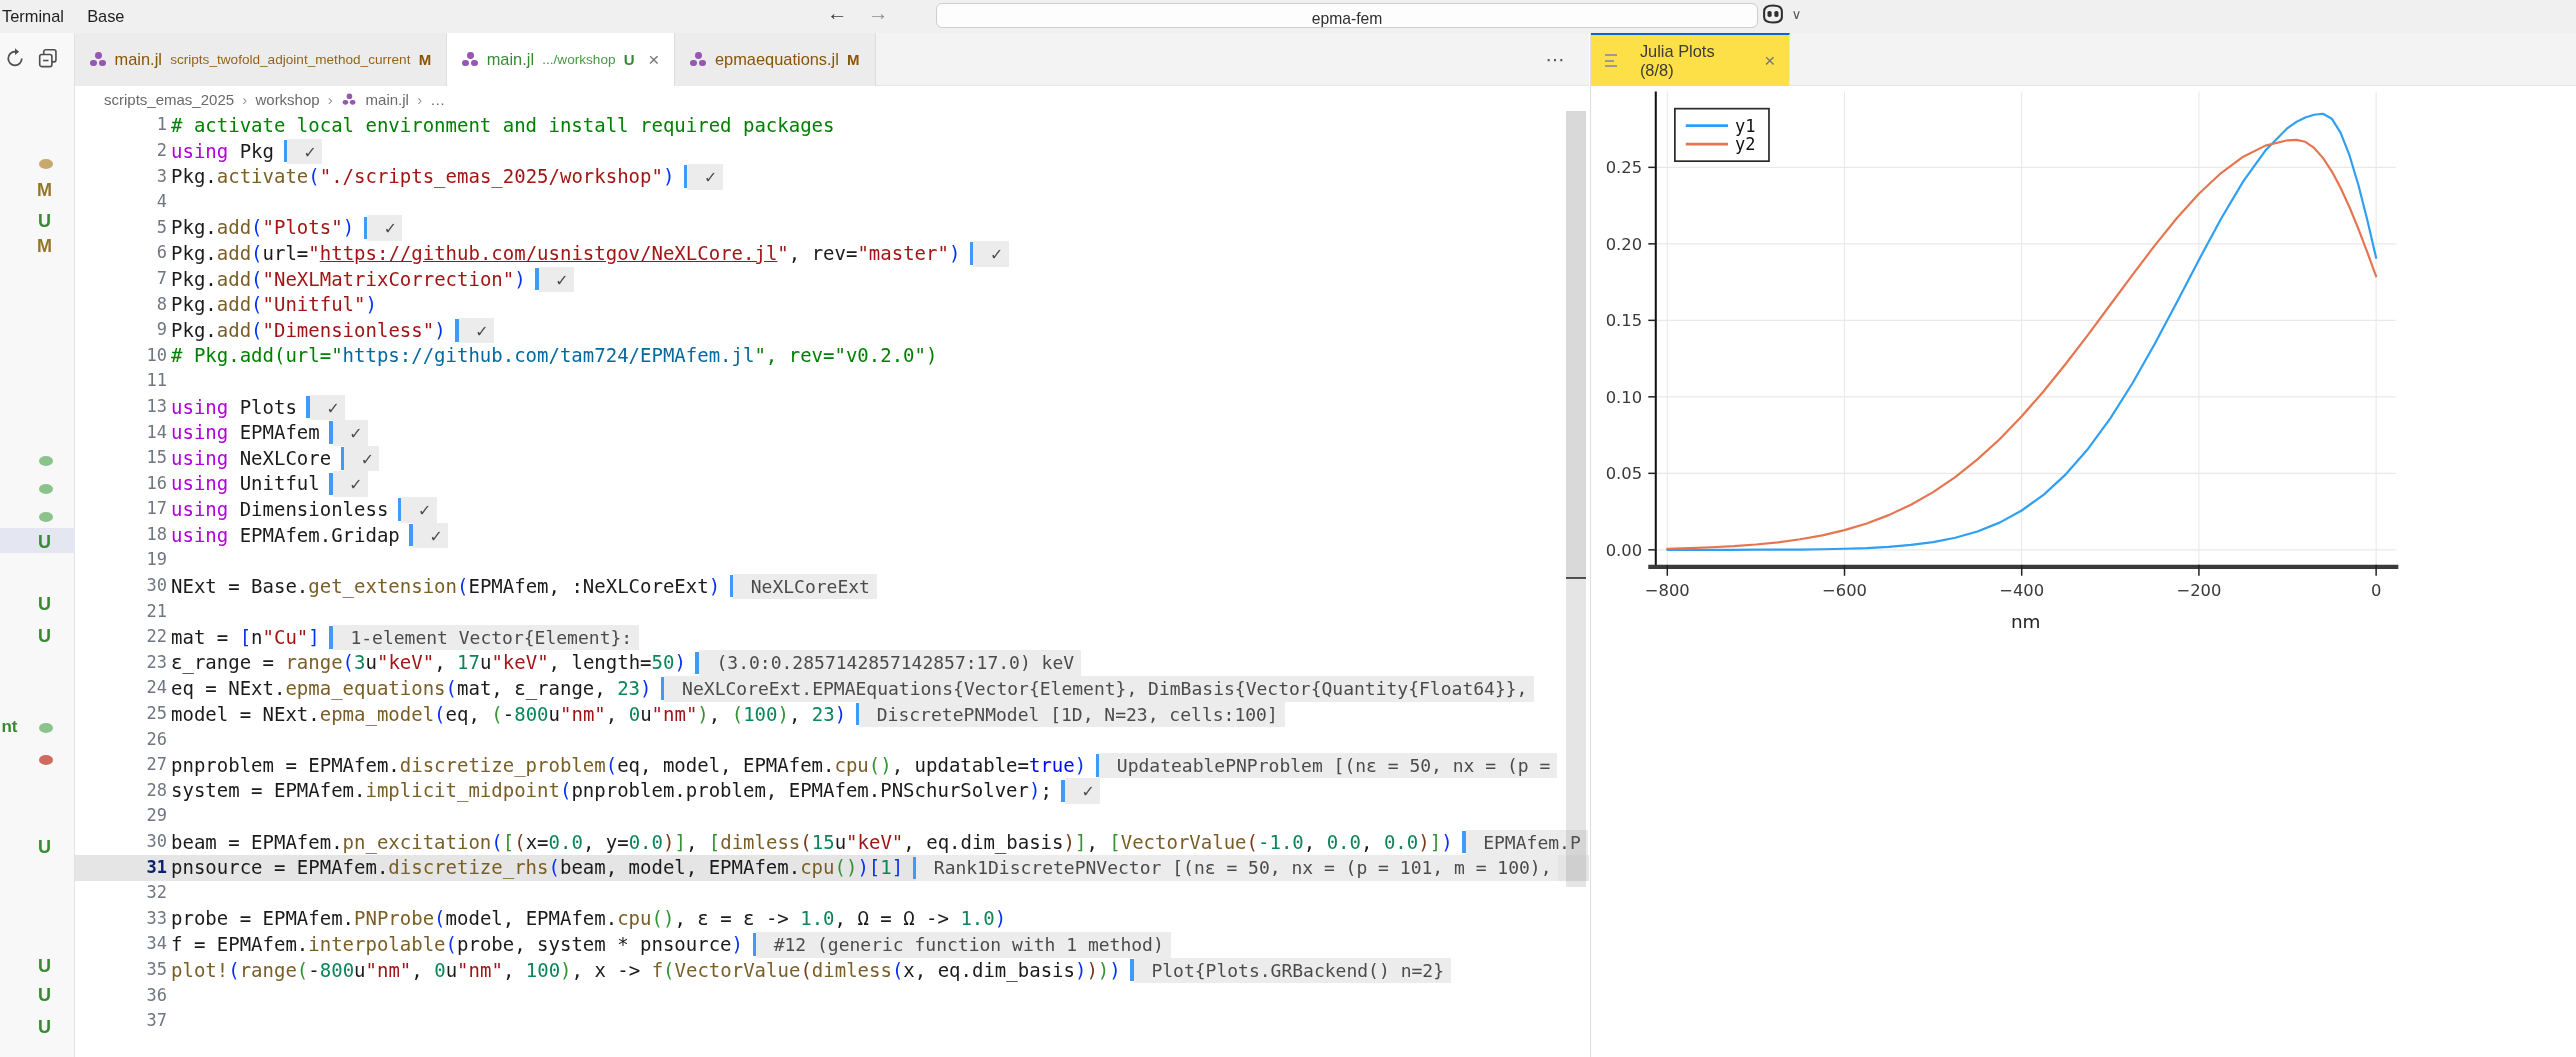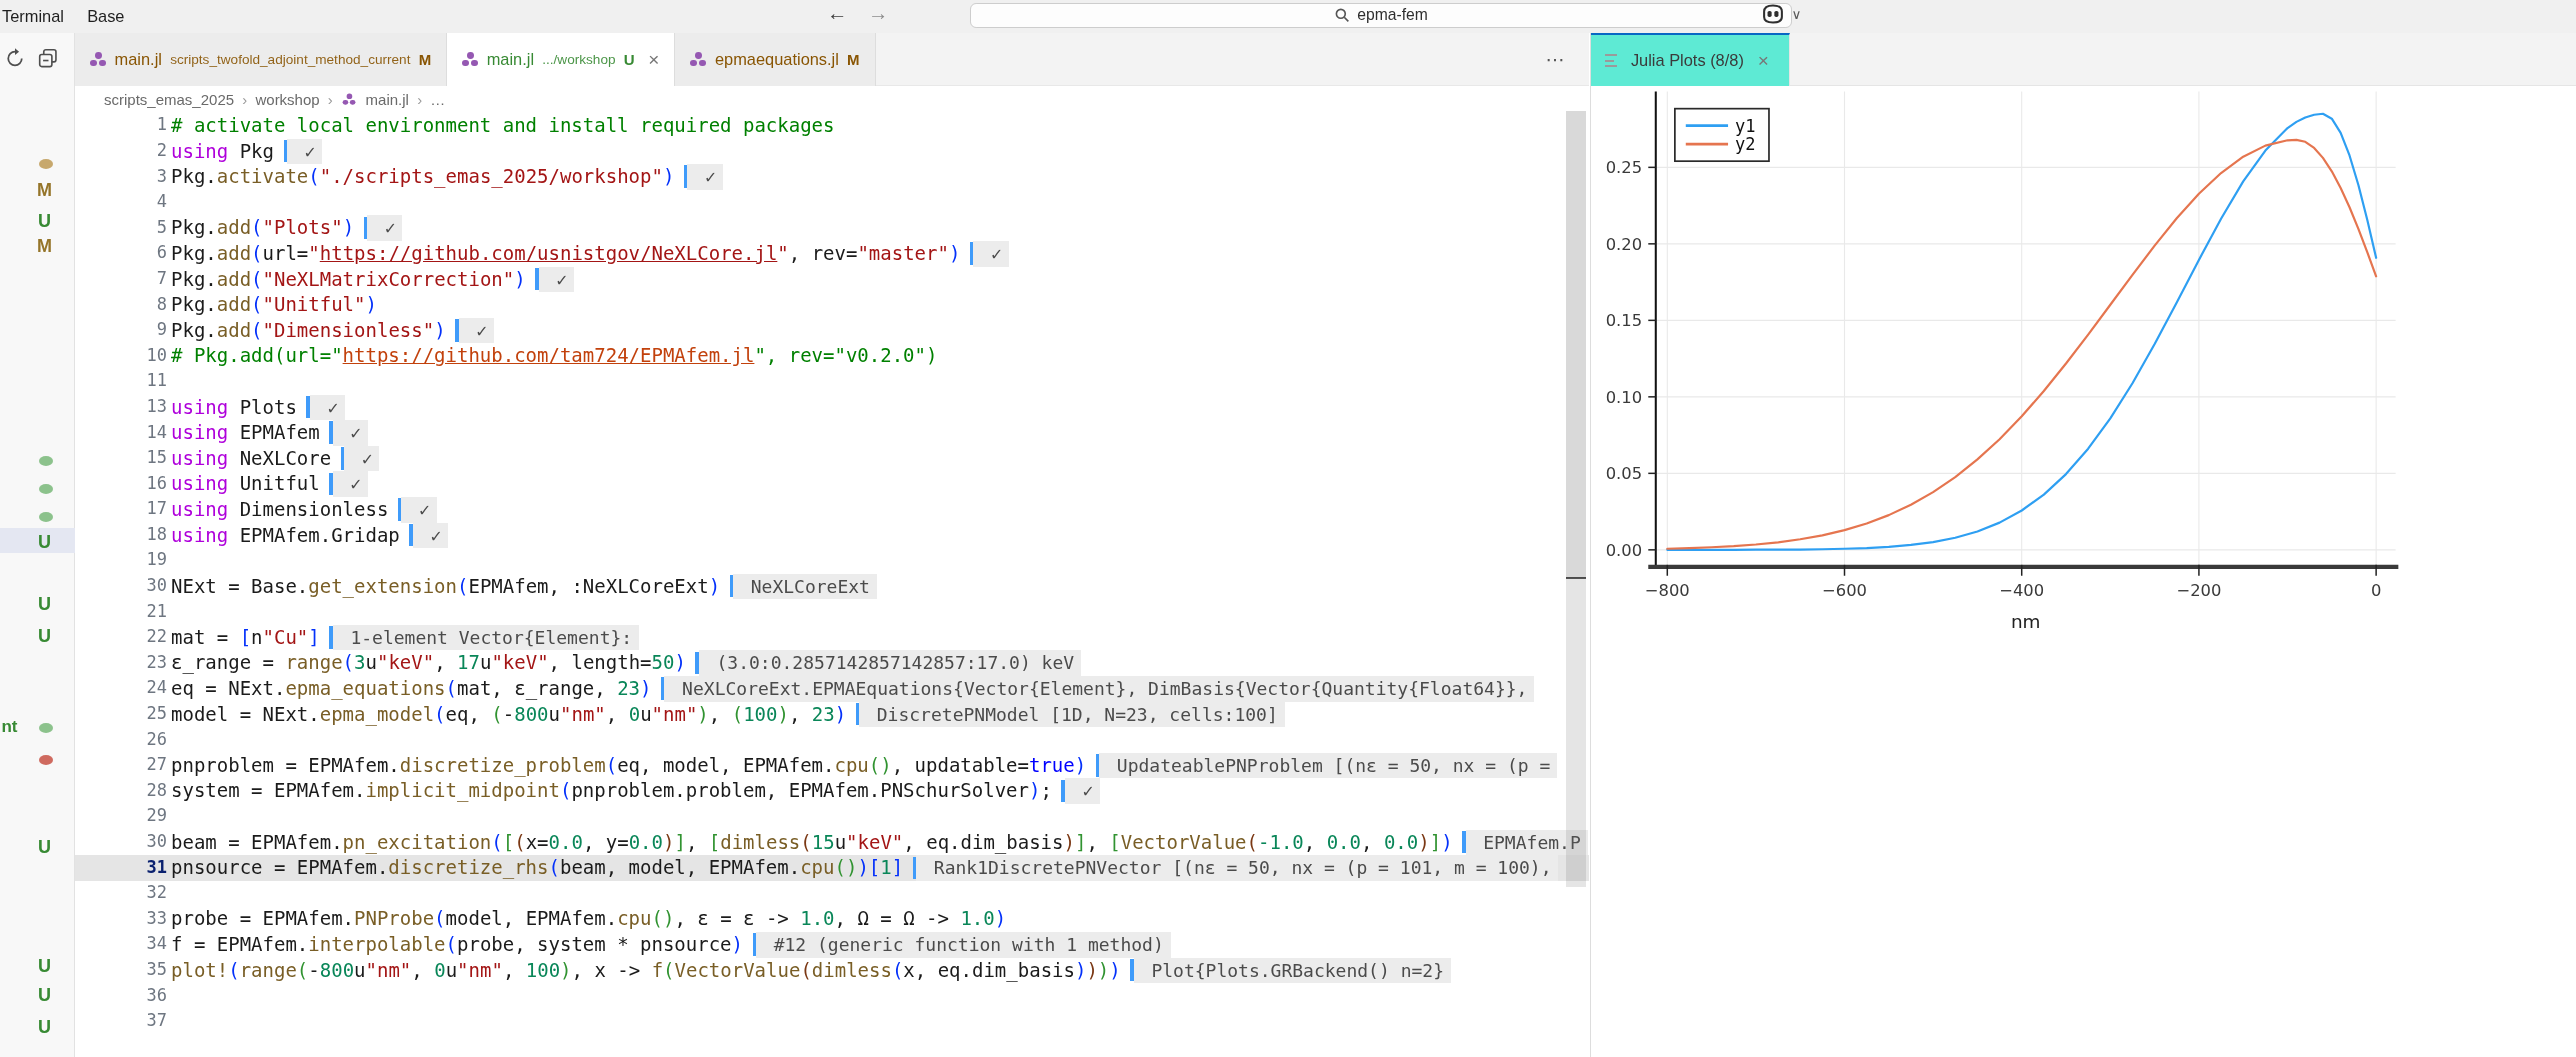--- a/index.html
+++ b/index.html
@@ -4,23 +4,23 @@
 <style>
   html,body{margin:0;padding:0;background:#ffffff;}
   .app{position:relative;width:2576px;height:1057px;overflow:hidden;background:#fff;
        font-family:"Liberation Sans",sans-serif;color:#1f1f1f;}
 
   
   .titlebar{position:absolute;left:0;top:0;width:100%;height:33px;background:#f0f0f0;}
   .menubar{position:absolute;left:-9.6px;top:0;height:33px;display:flex;align-items:center;}
   .menu-item{padding:0 11.6px;font-size:16.4px;color:#1f1f1f;}
   .navarrow{position:absolute;top:1.4px;font-size:20.5px;color:#3b3b3b;}
-  .searchbox{position:absolute;left:970px;top:2.7px;width:822px;height:25px;background:#fdfdfd;
+  .searchbox{position:absolute;left:936px;top:2.7px;width:822px;height:25px;background:#fdfdfd;
     border:1.4px solid #cdcdcd;border-radius:6.1px;display:flex;align-items:center;justify-content:center;gap:6.8px;
-    font-size:15.7px;color:#2f2f2f;box-sizing:border-box;}
+    font-size:15.7px;color:#2f2f2f;box-sizing:border-box;flex-direction:column;}
   .copilot{position:absolute;left:1760px;top:2px;display:flex;align-items:center;gap:5.5px;}
   .chev{font-size:13.6px;color:#5a5a5a;}
 
   
   .strip{position:absolute;left:0;top:33px;width:75px;height:1025px;background:#f8f8f8;
     border-right:0.7px solid #e2e2e2;box-sizing:border-box;}
   .strip-icons{position:absolute;left:4.1px;top:13.6px;display:flex;gap:11px;}
   .strip-item{position:absolute;font-size:18px;font-weight:600;width:19px;text-align:center;left:35px;}
   .strip-item.text{left:1.4px;width:41px;text-align:left;font-weight:600;font-size:17px;}
   .strip-dot{position:absolute;left:39px;width:14.3px;height:10.2px;border-radius:50%;}
@@ -45,37 +45,37 @@
     align-items:center;padding-left:29px;gap:8.2px;font-size:15px;color:#6a6a6a;box-sizing:border-box;}
   .bc-sep{color:#9a9a9a;font-size:15px;}
 
   .code{position:absolute;left:0;top:80px;width:100%;bottom:0;
     font-family:"DejaVu Sans Mono","Liberation Mono",monospace;font-size:19px;}
   .cl{position:relative;height:25.6px;white-space:pre;}
   .cl.cur{background:#e5e5e5;}
   .num{position:absolute;left:0;top:1.4px;width:92px;text-align:right;color:#6e7681;font-size:17px;}
   .cl.cur .num{color:#0b216f;font-weight:bold;}
   .src{position:absolute;left:96px;top:0;line-height:25.6px;}
-  .tk-c{color:#008000;} .tk-cu{color:#c2410c;text-decoration:underline;}
+  .tk-c{color:#008000;} .tk-cu{color:#0369a1;}
   .tk-k{color:#af00db;} .tk-s{color:#a31515;} .tk-su{color:#a31515;text-decoration:underline;}
   .tk-f{color:#795e26;} .tk-p{color:#1b1b1b;} .tk-n{color:#098658;} .tk-t{color:#0000ff;}
   .tk-b1{color:#0431fa;} .tk-b2{color:#319331;} .tk-b3{color:#7b3814;}
   .rbar{display:inline-block;width:3.4px;height:22.5px;background:#3f9bfa;margin-left:9.6px;vertical-align:-4.8px;}
   .rbox{display:inline-block;background:#ececec;color:#4b4b4b;padding:0 6.8px;font-size:18px;}
   .vscroll{position:absolute;right:2.7px;top:78px;width:20.5px;height:467px;background:rgba(110,110,110,.26);}
   .vscroll2{position:absolute;right:2.7px;top:546px;width:20.5px;height:308px;background:rgba(110,110,110,.18);}
   .vscroll-line{position:absolute;right:2.7px;top:544px;width:20.5px;height:2px;background:rgba(40,40,40,.8);}
 
   
   .panel{position:absolute;left:1590px;top:33px;width:986px;height:1025px;background:#f3f3f3;
     border-left:0.7px solid #ddd;box-sizing:border-box;}
   .ptabbar{position:absolute;left:0;top:0;width:100%;height:53px;background:#f3f3f3;
     border-bottom:0.7px solid #e5e5e5;box-sizing:border-box;}
-  .ptab{position:absolute;left:0;top:0;width:199px;height:53px;background:#5eead4;border-top:2.7px solid #0868c4;
-    display:flex;align-items:center;gap:14px;padding:0 13.6px;box-sizing:border-box;border-right:0.7px solid #e5e5e5;text-align:right;}
+  .ptab{position:absolute;left:0;top:0;width:199px;height:53px;background:#fde047;border-top:2.7px solid #0868c4;
+    display:flex;align-items:center;gap:23px;padding:0 13.6px;box-sizing:border-box;border-right:0.7px solid #e5e5e5;}
   .ptab .label{font-size:16.4px;color:#3b3b3b;}
   .ptab .close{font-size:19px;color:#777;}
   .listicon{display:inline-flex;flex-direction:column;gap:3.4px;}
   .listicon span{display:block;height:2px;background:#9a9a9a;}
   .pcontent{position:absolute;left:0;top:53px;width:100%;height:972px;background:#fff;}
 
   .julia-dots{position:relative;display:inline-block;width:16.4px;height:15px;}
   .julia-dots i{position:absolute;width:6.8px;height:6.8px;border-radius:50%;background:#9558b2;}
   .julia-dots i:nth-child(1){left:4.8px;top:0;}
   .julia-dots i:nth-child(2){left:0;top:7.5px;}

